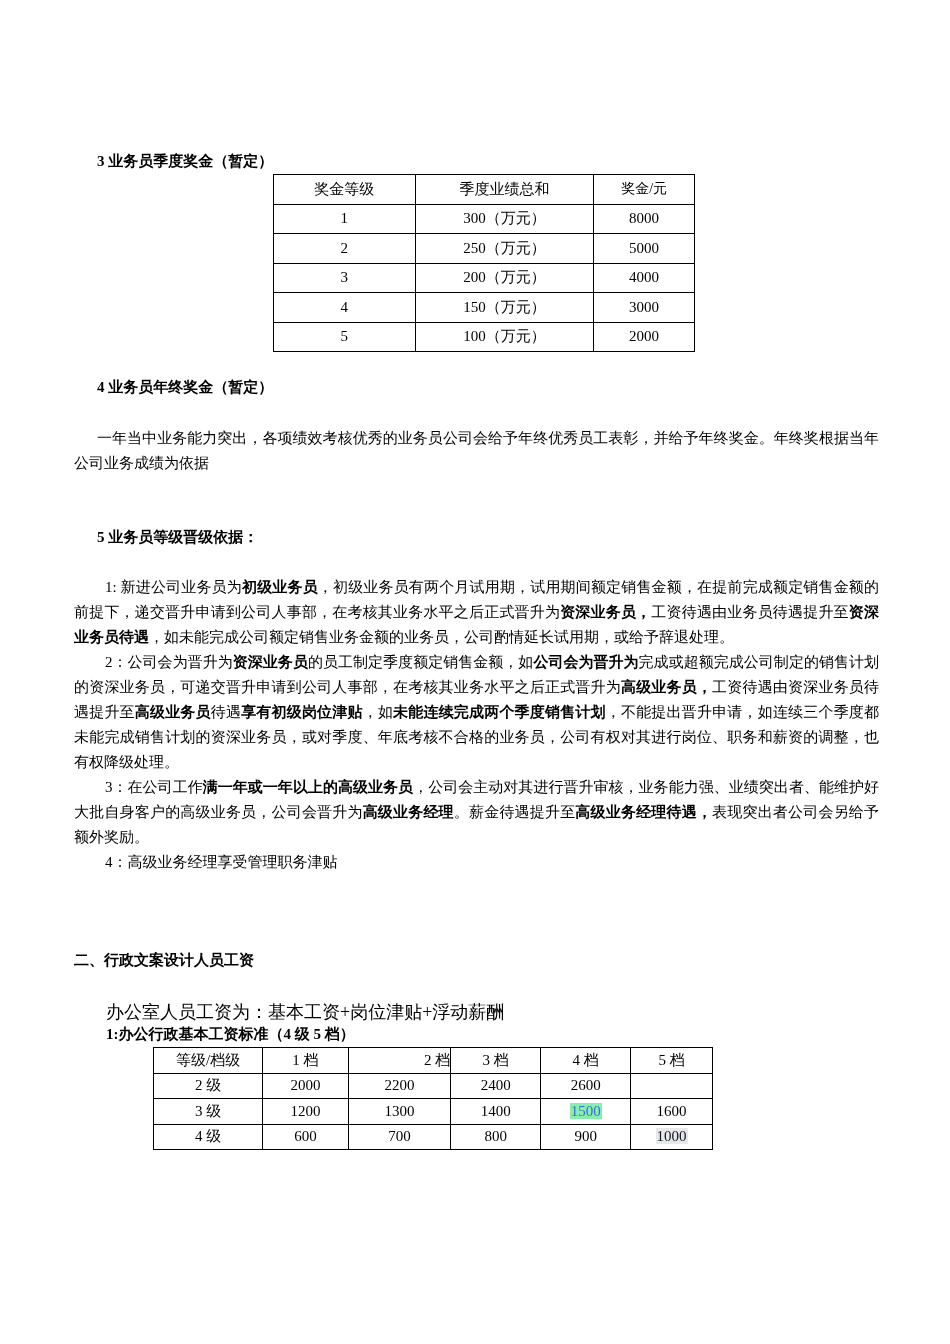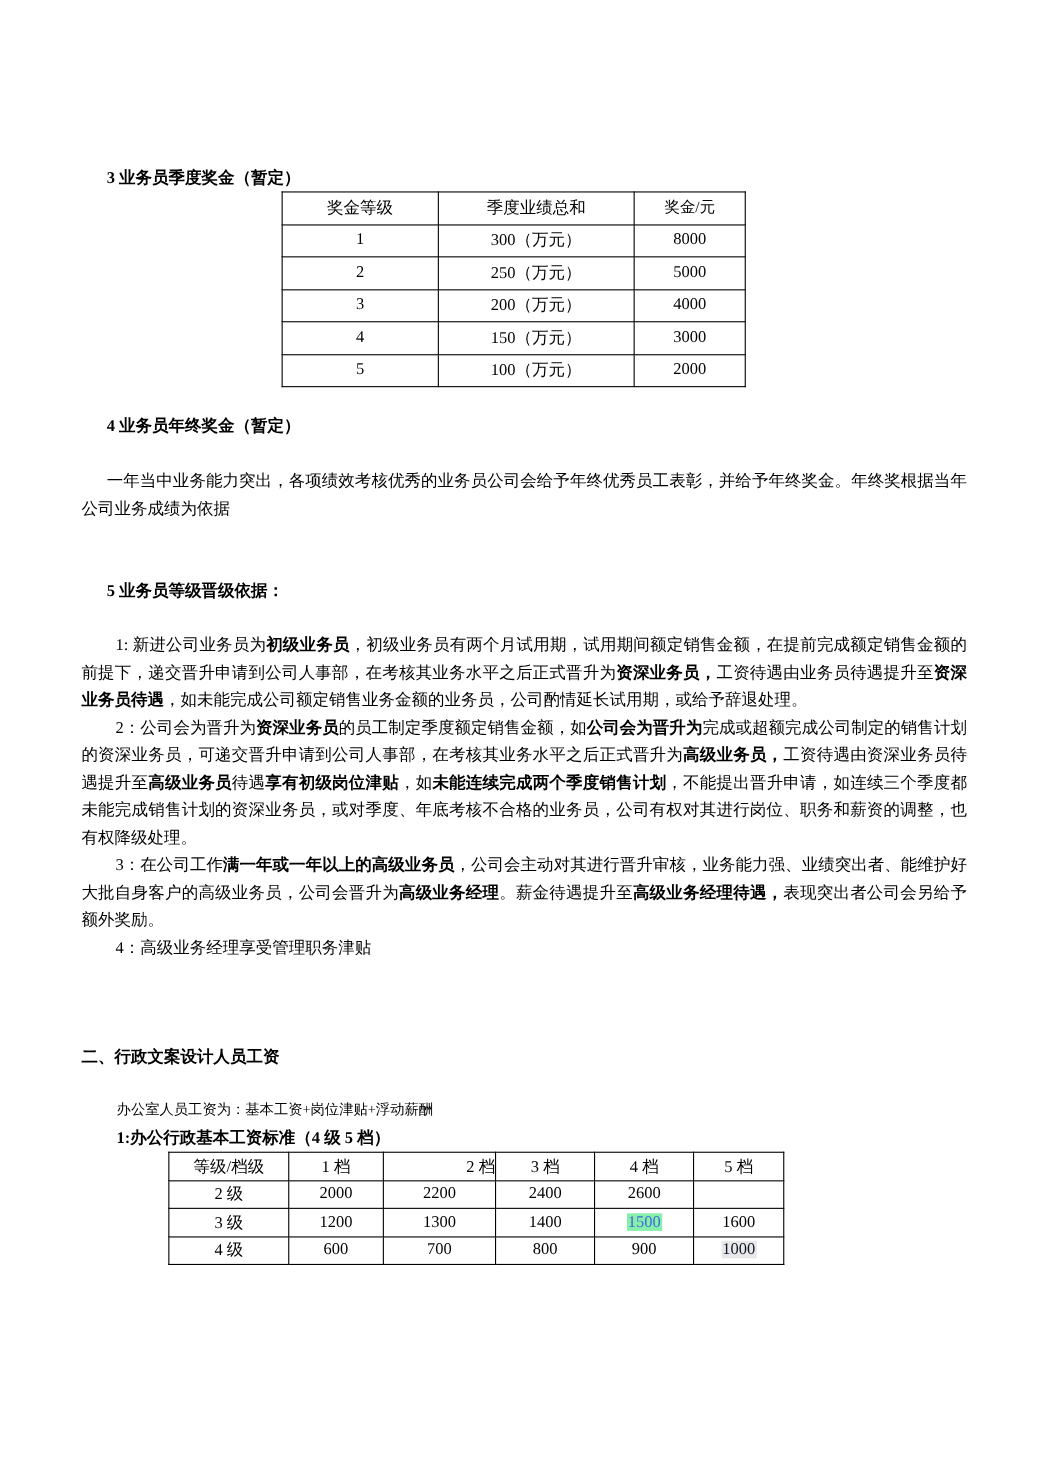--- a/index.html
+++ b/index.html
@@ -18,21 +18,21 @@
   .t2 td { height: 24.5px; }
   .hl-blue { color: #4169d8; background: #86efac; padding: 0 1px; }
   .hl-red { color: #0f172a; background: #e8e8e8; padding: 0 1px; }
   .p { text-indent: 0; margin: 0; }
 </style>
 </head>
 <body>
 
 <div class="abs h" style="left:97px; top:152px;">3 业务员季度奖金（暂定）</div>
 
-<table class="t1" style="left:256px; top:174px; width:422px;">
+<table class="t1" style="left:273px; top:174px; width:422px;">
   <tbody>
       <tr>
     <td style="width:141px;">奖金等级</td>
     <td style="width:178px;">季度业绩总和</td>
     <td style="width:100px; font-size:14px;">奖金/元</td>
   </tr>
   <tr>
     <td>1</td>
     <td>300（万元）</td>
     <td>8000</td>
@@ -74,21 +74,21 @@
   </p>
   <p class="p" style="text-indent:31px;">
     <span>3：在公司工作</span><b>满一年或一年以上的高级业务员</b><span>，公司会主动对其进行晋升审核，业务能力强、业绩突出者、能维护好大批自身客户的高级业务员，公司会晋升为</span><b>高级业务经理</b><span>。薪金待遇提升至</span><b>高级业务经理待遇，</b><span>表现突出者公司会另给予额外奖励。</span>
   </p>
   <p class="p" style="text-indent:31px;">
     <span>4：高级业务经理享受管理职务津贴</span>
   </p>
 </div>
 
 <div class="abs h" style="left:74px; top:951px;">二、行政文案设计人员工资</div>
-<div class="abs" style="left:106px; top:1000px; font-size:13px; white-space:nowrap;">办公室人员工资为：基本工资+岗位津贴+浮动薪酬</div>
+<div class="abs" style="left:106px; top:1000px; font-size:18px; white-space:nowrap;">办公室人员工资为：基本工资+岗位津贴+浮动薪酬</div>
 <div class="abs h" style="left:106px; top:1025px;">1:办公行政基本工资标准（4 级 5 档）</div>
 
 <table class="t2" style="left:153px; top:1047px; width:560px;">
   <tbody>
       <tr>
     <td style="width:125px;">等级/档级</td>
     <td style="width:95px;">1 档</td>
     <td style="width:115px;text-align:right;">2 档</td>
     <td style="width:100px;">3 档</td>
     <td style="width:100px;">4 档</td>

